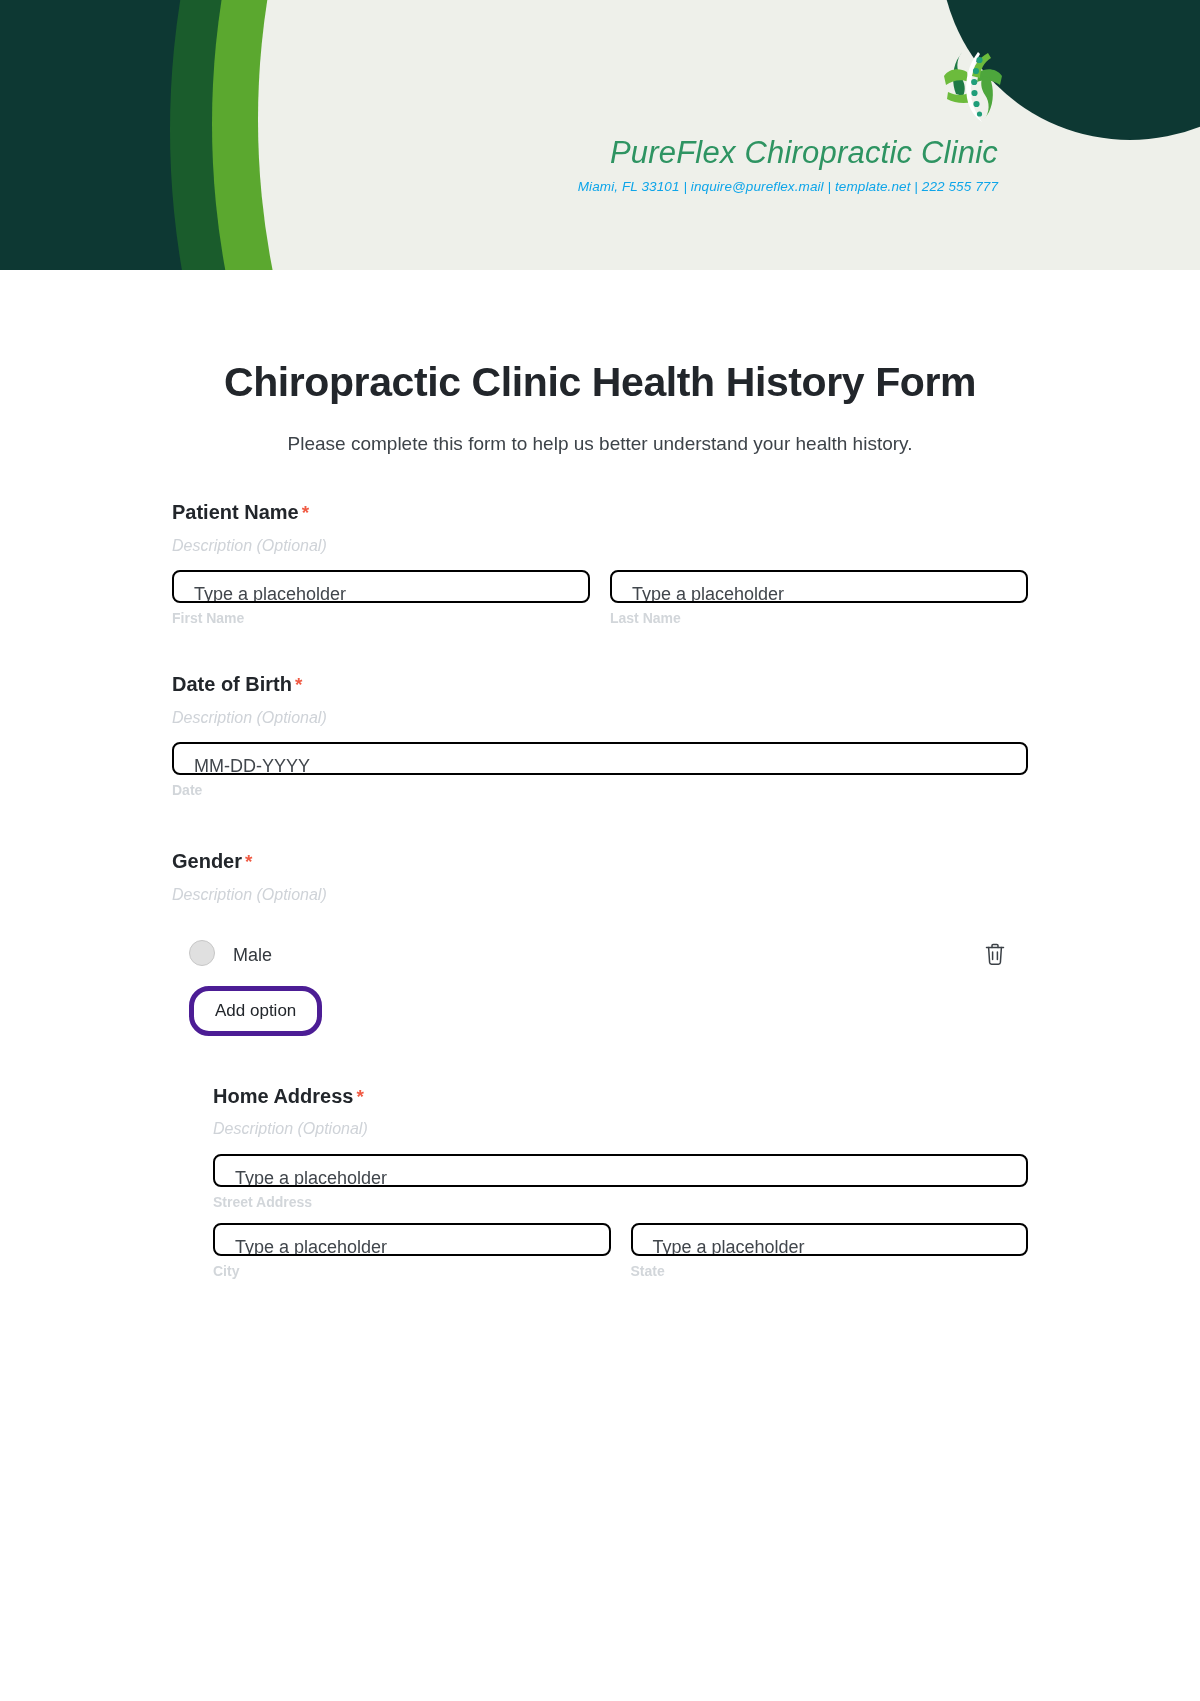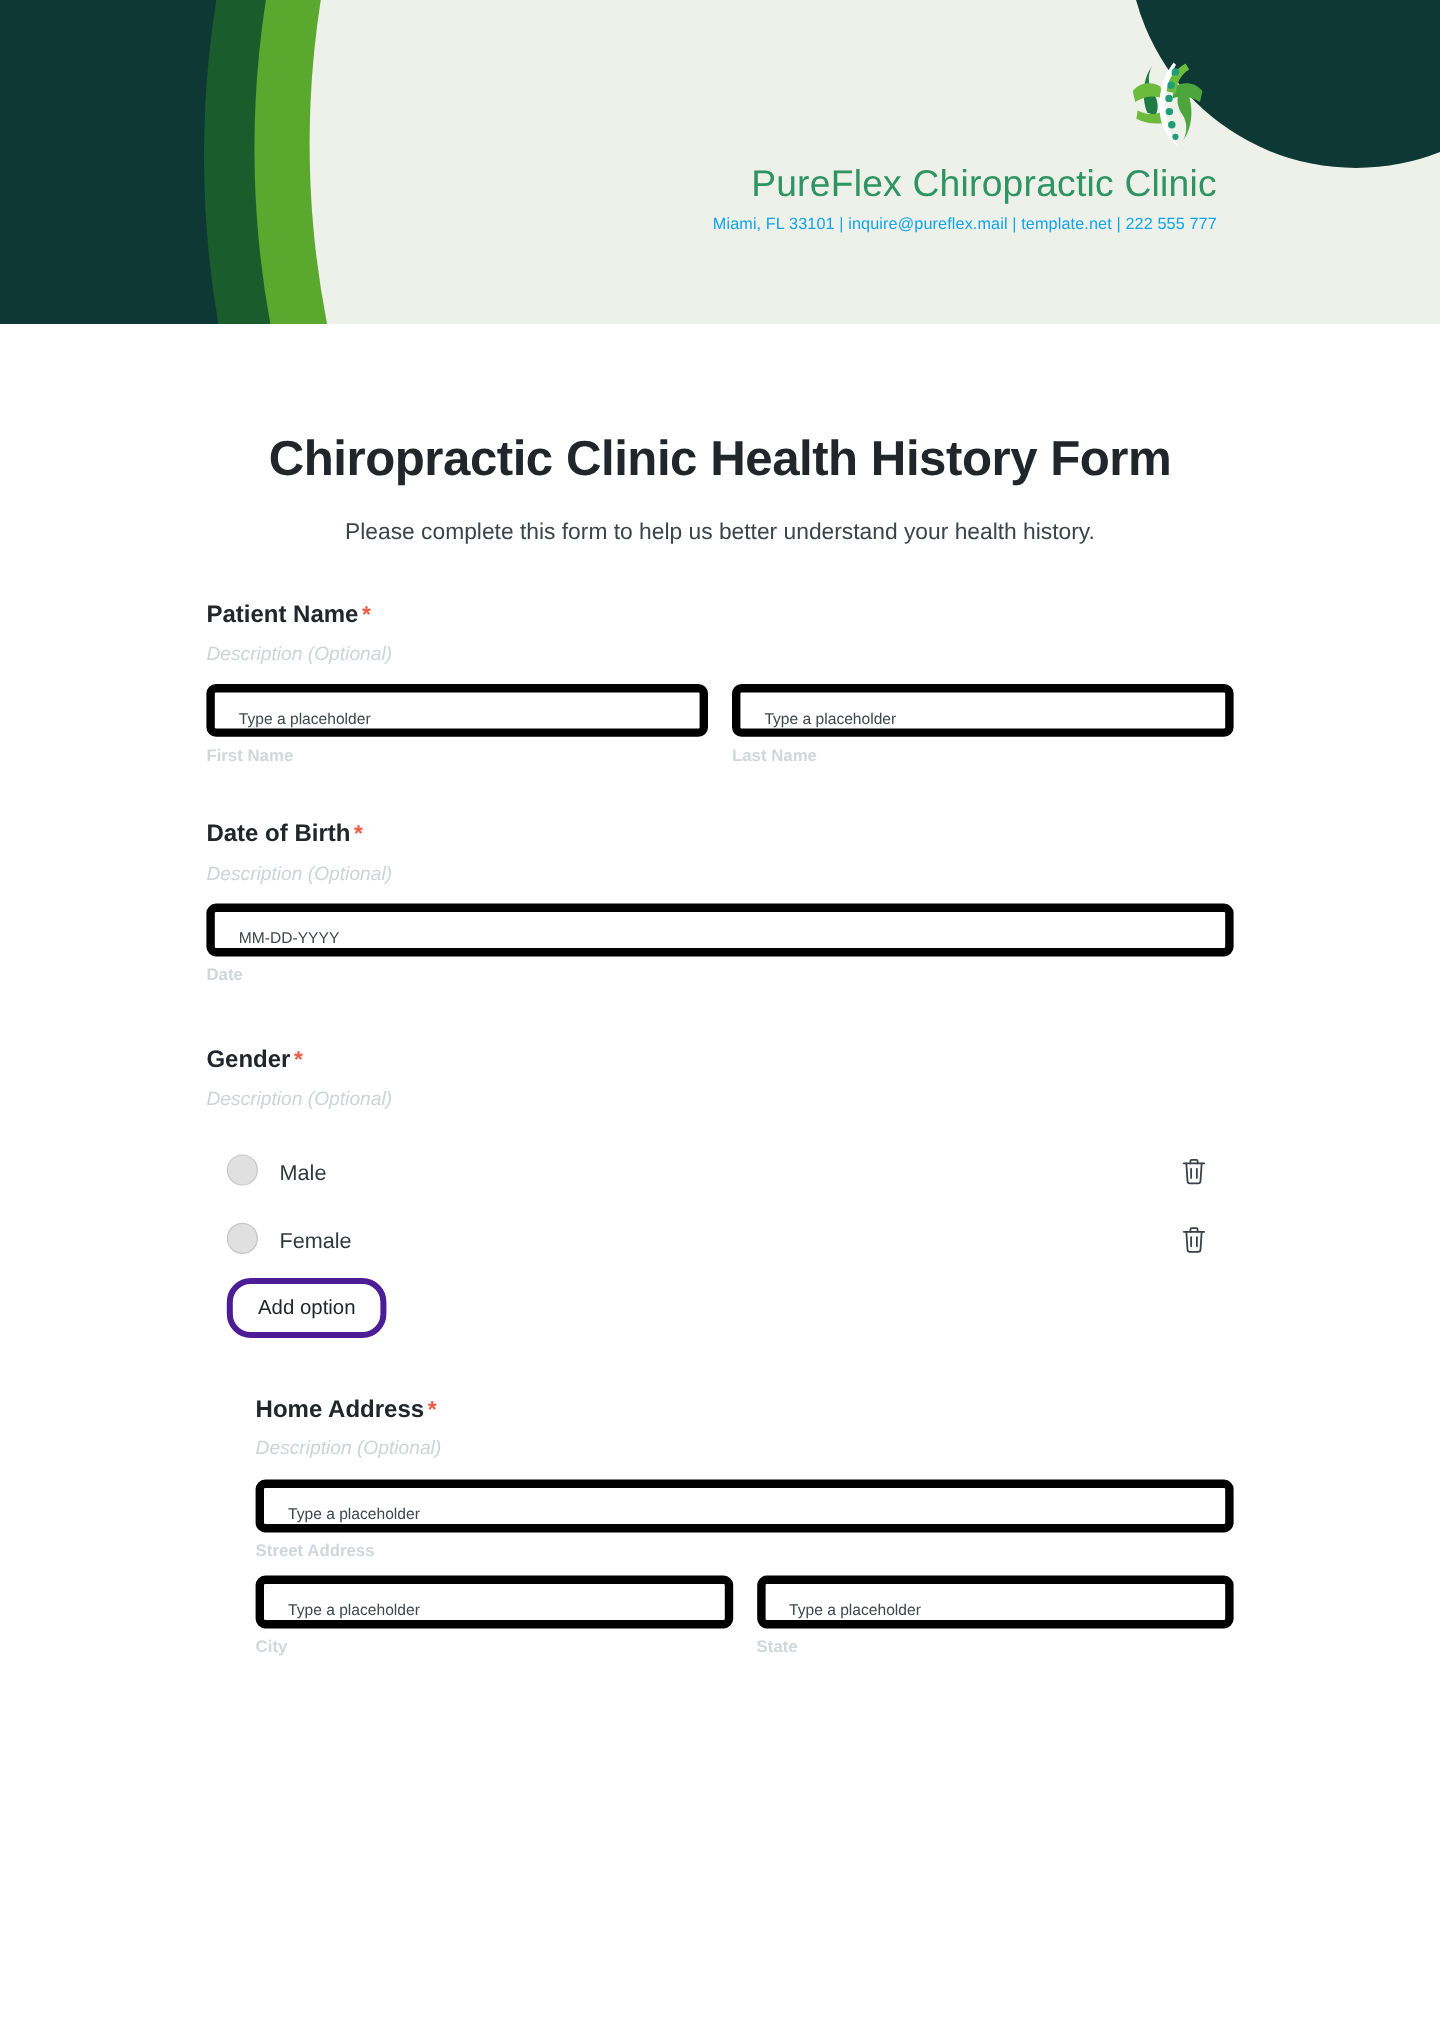--- a/index.html
+++ b/index.html
@@ -57,24 +57,25 @@
     width: 380px;
     height: 380px;
     border-radius: 50%;
     background: #0d3833;
     z-index: 5;
   }
 
   .hdr-text {
     position: absolute;
     z-index: 8;
-    right: 186px;
+    right: 202px;
     top: 136px;
     text-align: right;
     width: 820px;
+    font-style: italic;
   }
   .clinic-name {
     font-size: 31px;
     color: #2e9462;
     letter-spacing: 0.2px;
     line-height: 1.1;
     white-space: nowrap;
     text-align: right;
   }
   .clinic-contact {
@@ -138,26 +139,26 @@
     font-style: italic;
     color: #cfd3d8;
     line-height: 1.2;
   }
 
   .row { display: flex; gap: 20px; margin-top: 15px; }
   .col { flex: 1; }
 
   .inp {
     width: 100%;
-    height: 44px;
-    border: 7px solid #000000;
+    height: 33px;
+    border: 2px solid #000000;
     border-radius: 8px;
     background: #ffffff;
     font-family: "Liberation Sans", sans-serif;
-    font-size: 13px;
+    font-size: 18px;
     color: #41464c;
     padding: 0 20px;
     line-height: 44px;
     overflow: hidden;
     white-space: nowrap;
   }
   .sub-label {
     margin-top: 7px;
     font-size: 14px;
     font-weight: bold;
@@ -283,34 +284,20 @@
             <svg viewBox="0 0 22 24" width="22" height="24" xmlns="http://www.w3.org/2000/svg" fill="none" stroke="#3b4046" stroke-width="1.5" stroke-linecap="round">
               <path d="M2.5 5.5 H19.5"></path>
               <path d="M8 5.5 V3.6 C8 3 8.5 2.5 9.1 2.5 H12.9 C13.5 2.5 14 3 14 3.6 V5.5"></path>
               <path d="M4.6 5.5 L5.6 20.4 C5.7 21.4 6.5 22.2 7.5 22.2 H14.5 C15.5 22.2 16.3 21.4 16.4 20.4 L17.4 5.5"></path>
               <path d="M8.6 10 V17.6"></path>
               <path d="M13.4 10 V17.6"></path>
             </svg>
           </div>
         </div>
 
-        <div class="opt">
-          <div class="radio"></div>
-          <div class="opt-label">Female</div>
-          <div class="opt-spacer"></div>
-          <div class="trash">
-            <svg viewBox="0 0 22 24" width="22" height="24" xmlns="http://www.w3.org/2000/svg" fill="none" stroke="#3b4046" stroke-width="1.5" stroke-linecap="round">
-              <path d="M2.5 5.5 H19.5"></path>
-              <path d="M8 5.5 V3.6 C8 3 8.5 2.5 9.1 2.5 H12.9 C13.5 2.5 14 3 14 3.6 V5.5"></path>
-              <path d="M4.6 5.5 L5.6 20.4 C5.7 21.4 6.5 22.2 7.5 22.2 H14.5 C15.5 22.2 16.3 21.4 16.4 20.4 L17.4 5.5"></path>
-              <path d="M8.6 10 V17.6"></path>
-              <path d="M13.4 10 V17.6"></path>
-            </svg>
-          </div>
-        </div>
 
 
       </div>
 
       <button class="add-option">Add option</button>
     </div>
 
     <div class="field" style="margin-top:48px;margin-left:41px;">
       <div class="field-label"><span>Home Address</span><span class="req">*</span></div>
       <div class="field-desc">Description (Optional)</div>

